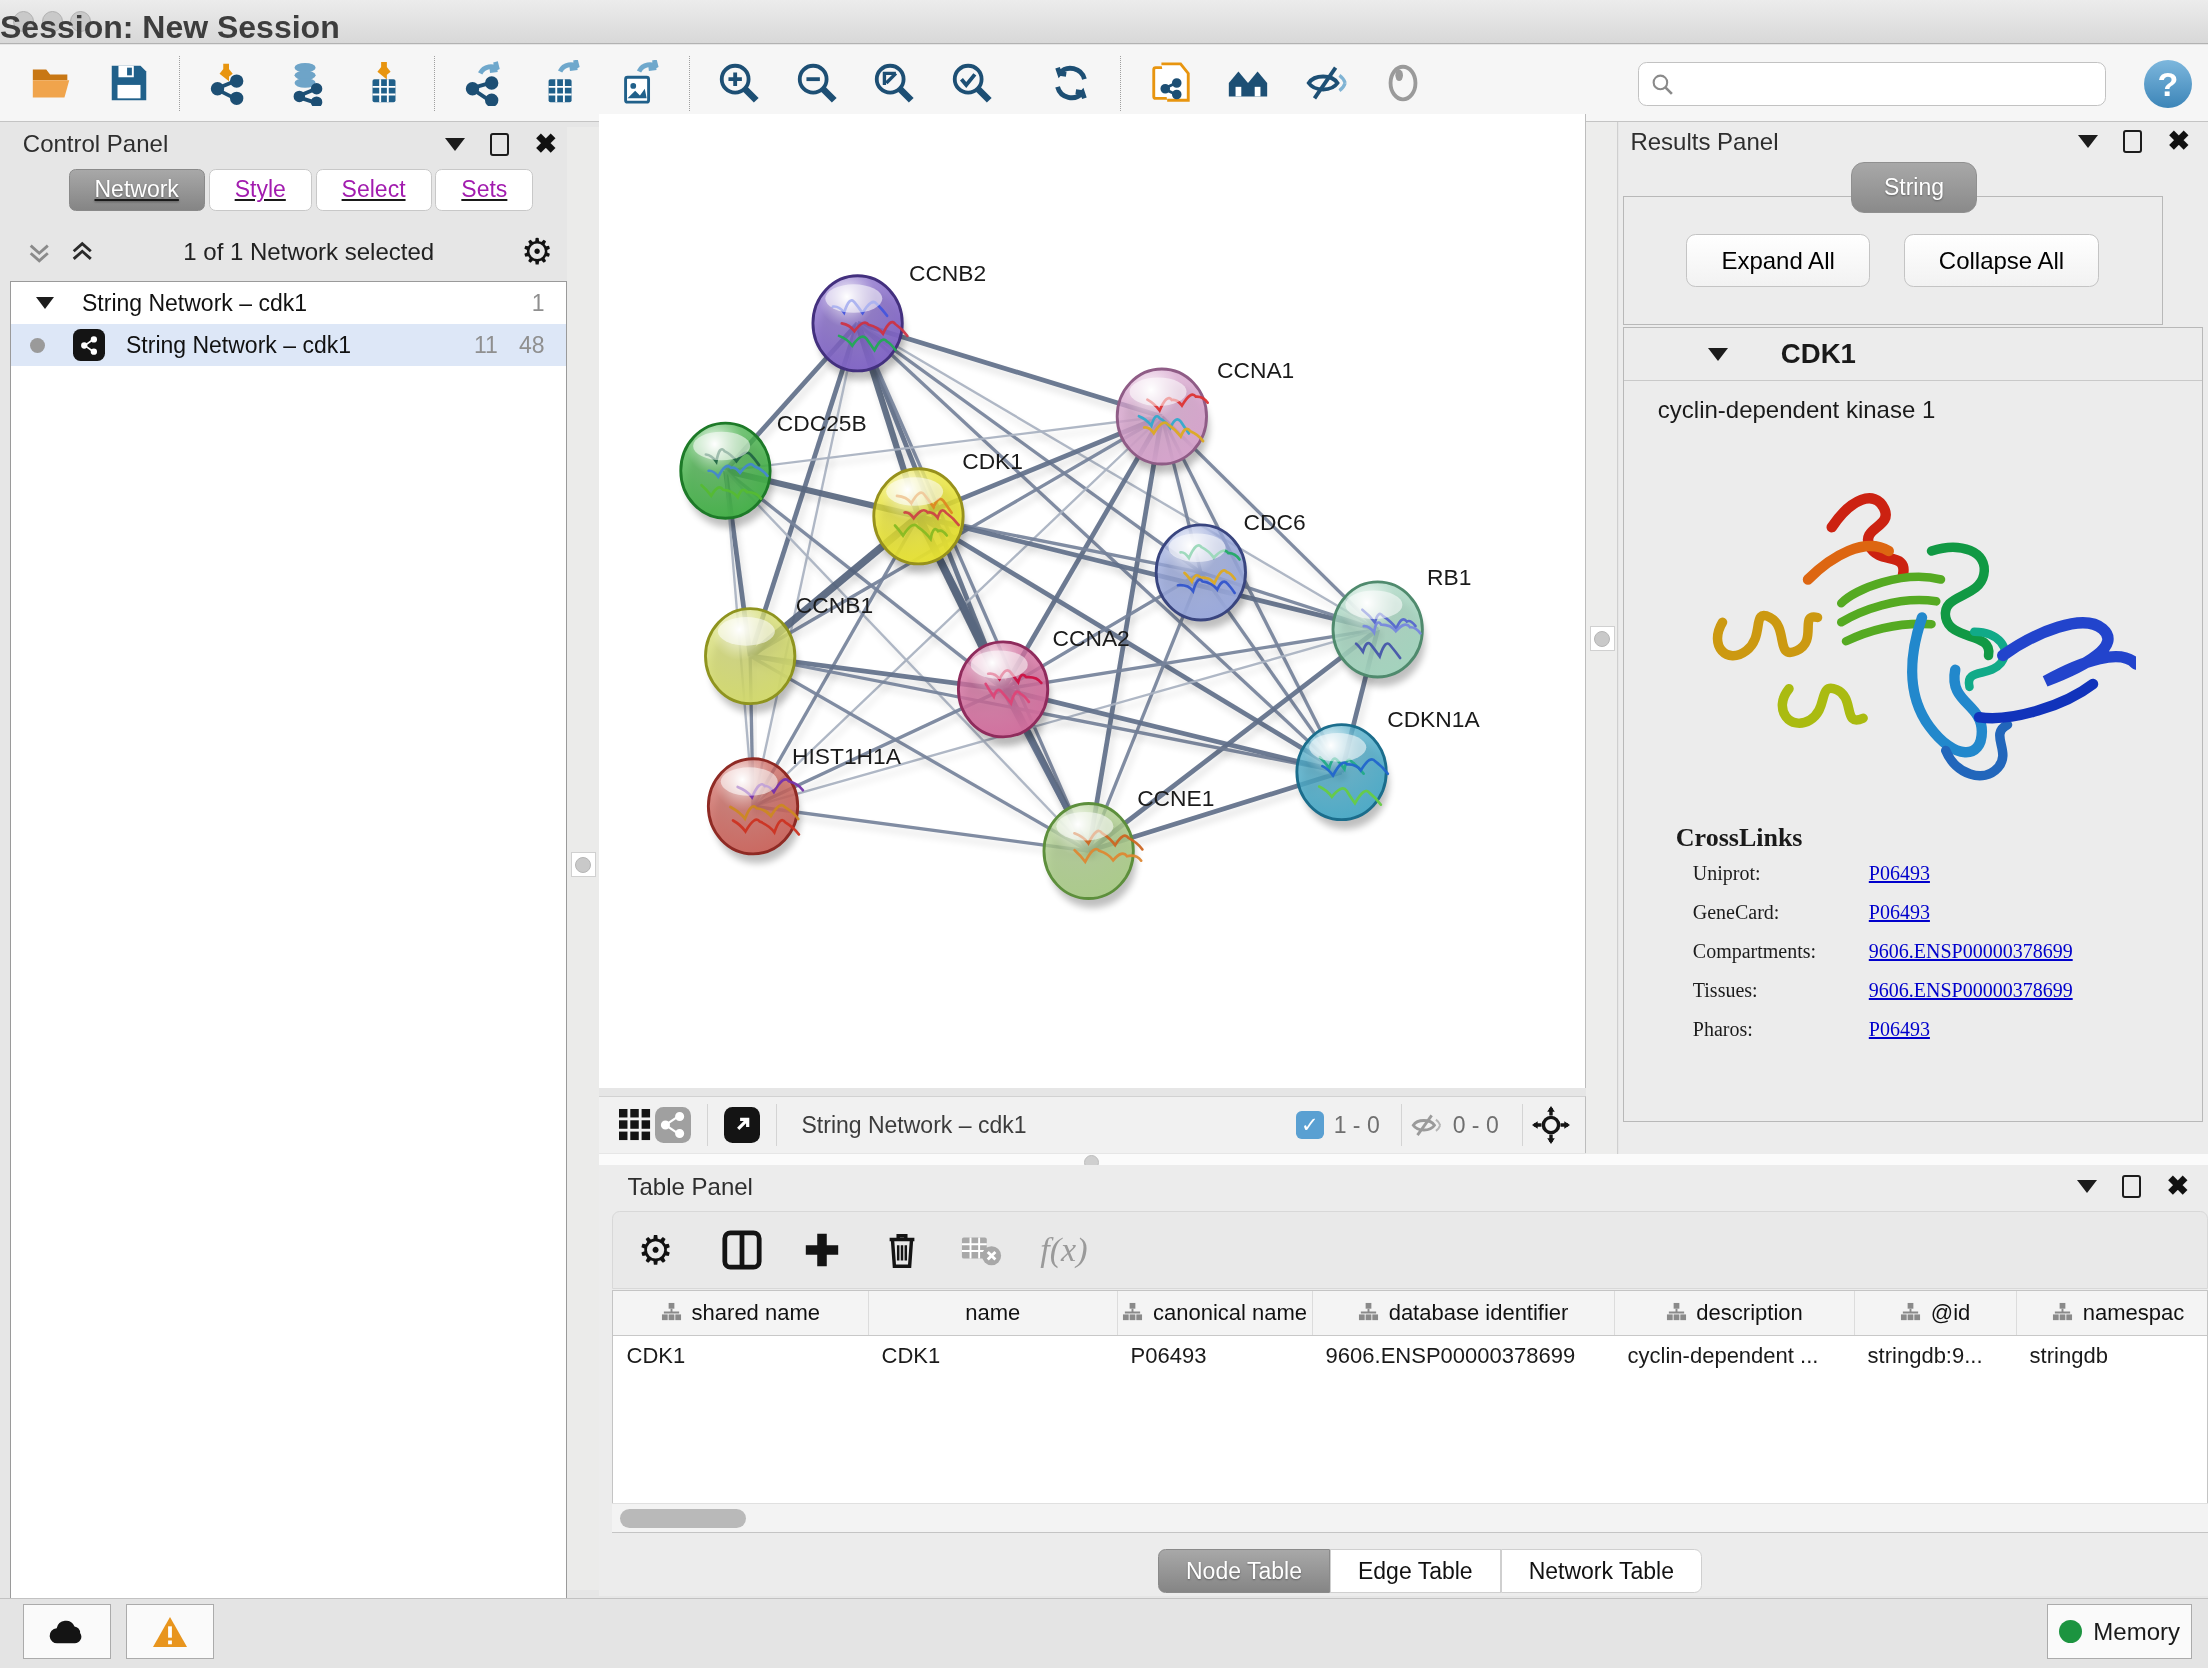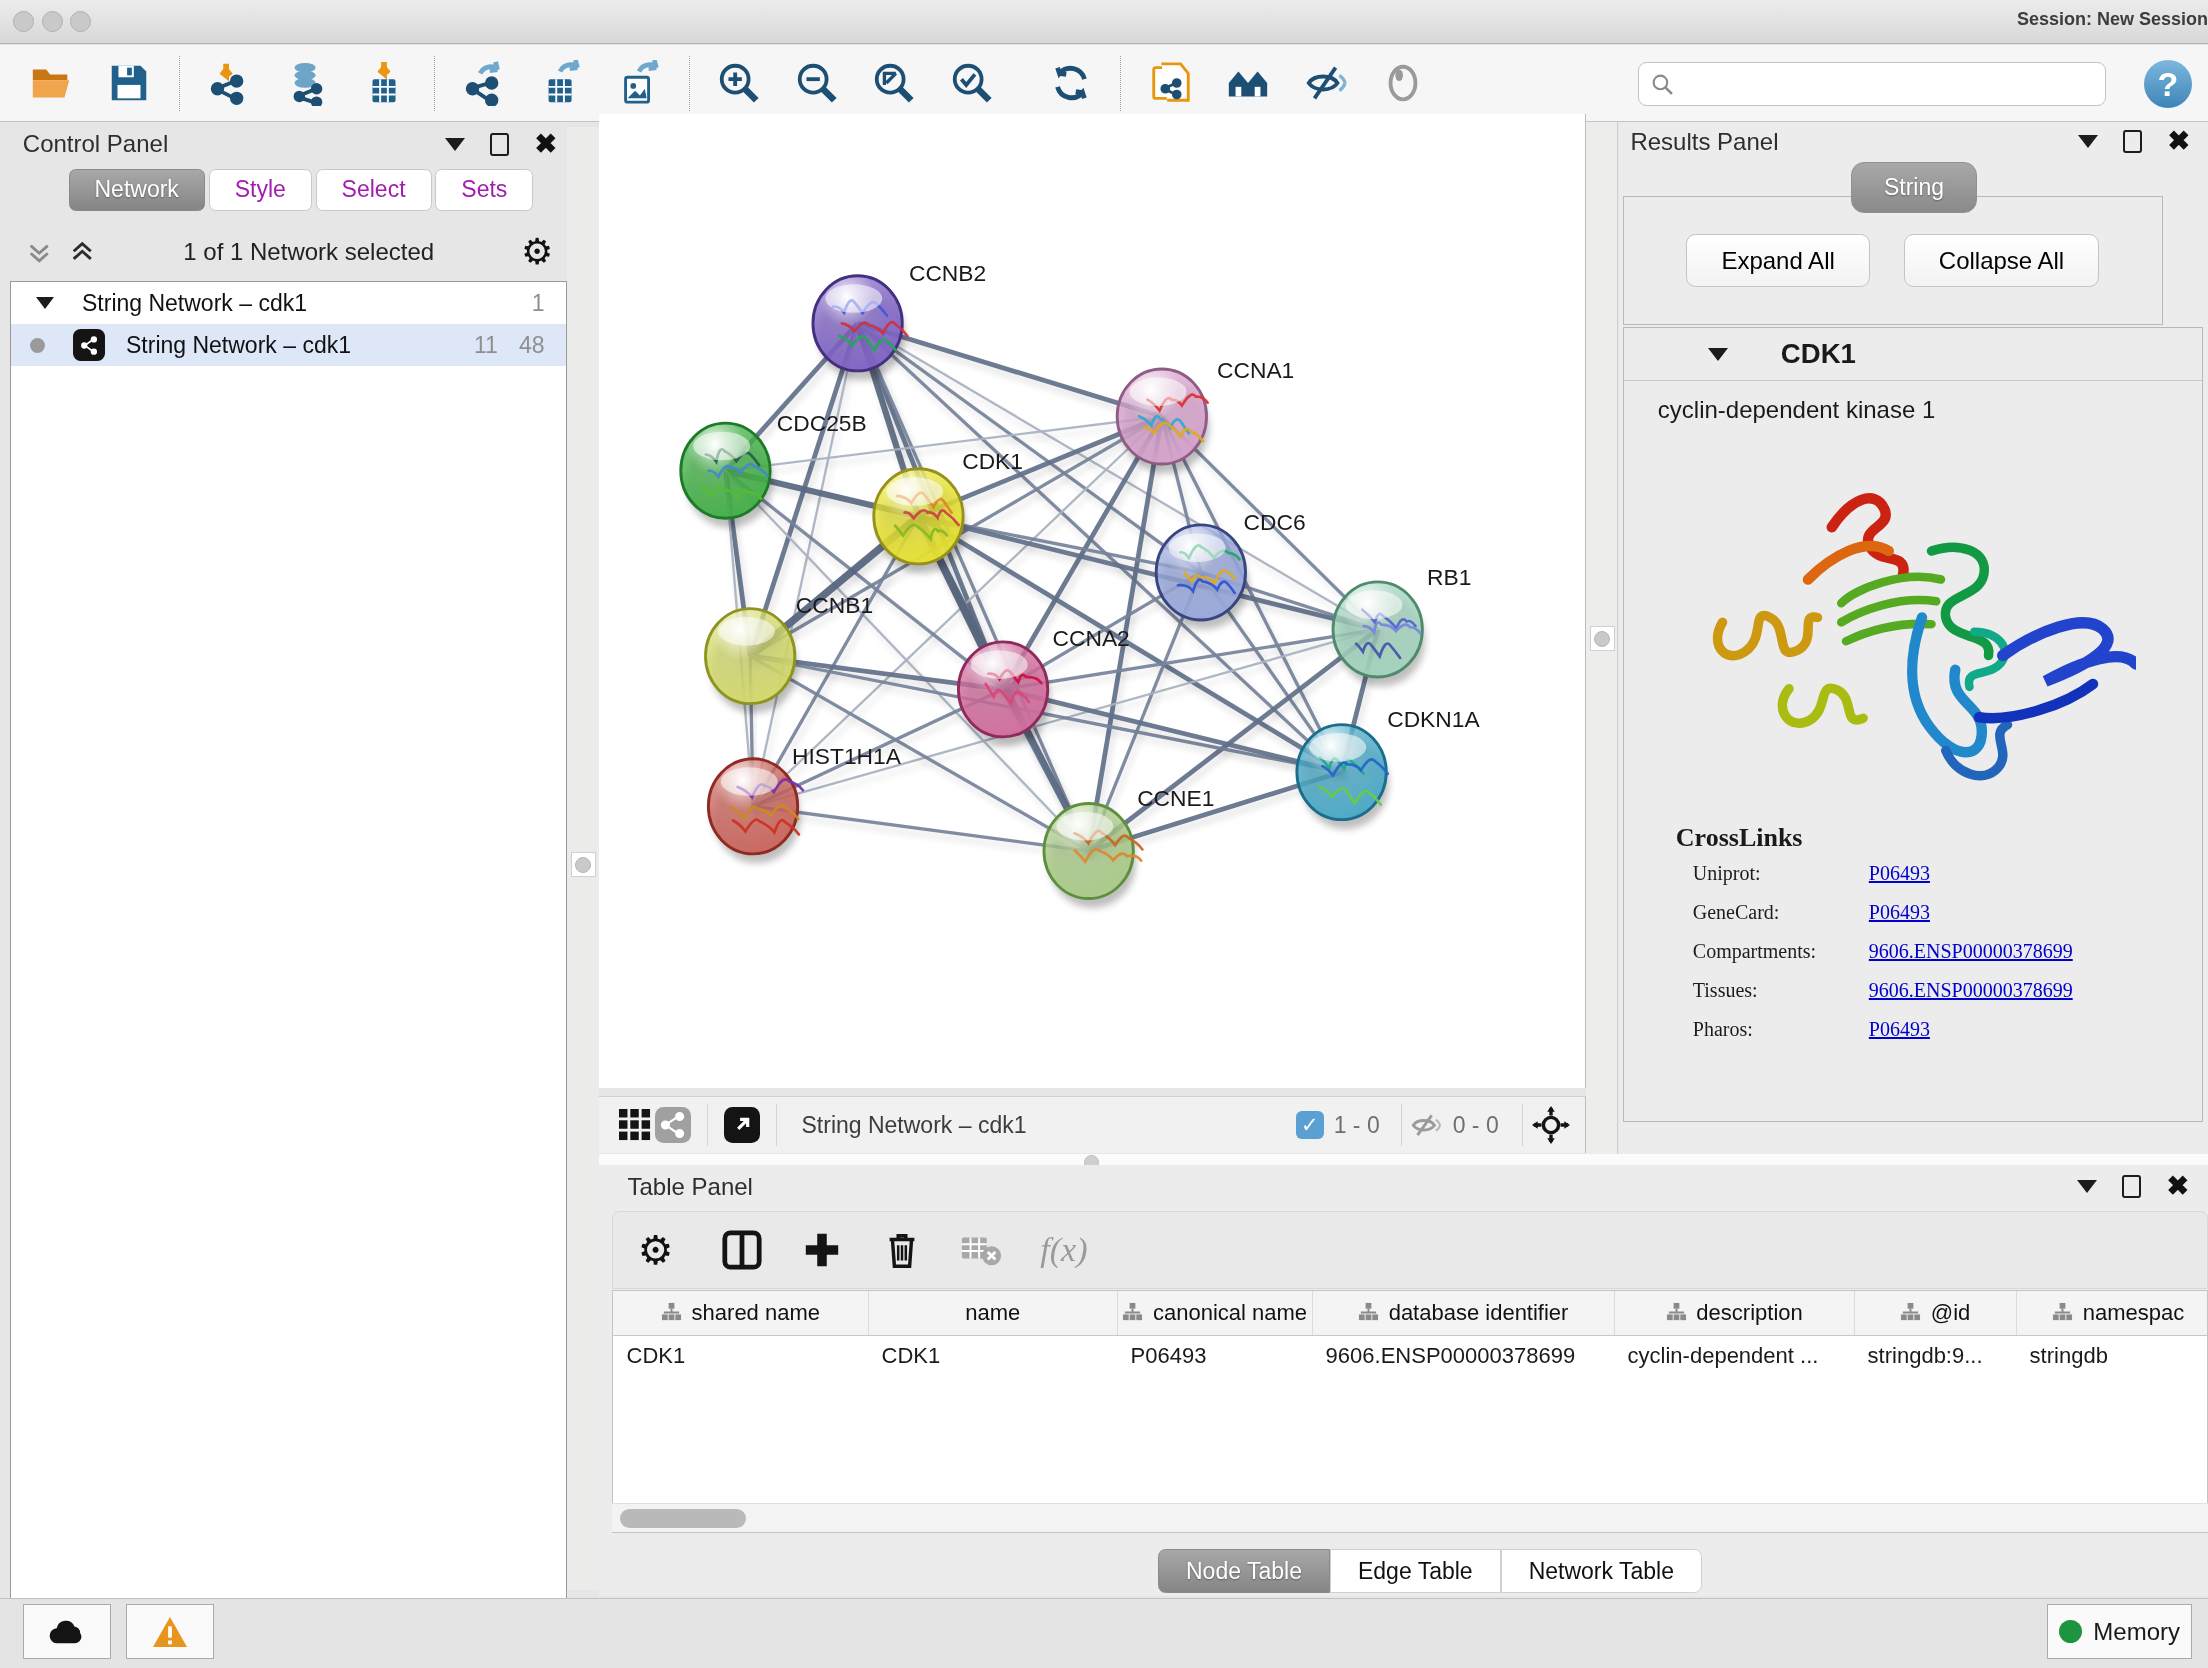--- a/index.html
+++ b/index.html
@@ -6,21 +6,21 @@
   html,body { width:2208px; height:1668px; }
   body { font-family:"Liberation Sans", sans-serif; background:#e6e6e6; position:relative; overflow:hidden; color:#1a1a1a; }
   .window { position:absolute; inset:0; }
 
   
   .titlebar { position:absolute; left:0; top:0; width:2208px; height:44px;
     background:linear-gradient(#ececec,#d8d8d8); border-bottom:1px solid #b2b2b2; }
   .traffic { position:absolute; top:10.5px; width:21px; height:21px; border-radius:50%;
     background:#c9c9c9; border:1px solid #b0b0b0; }
   .t1{left:13.3px;} .t2{left:42px;} .t3{left:70px;}
-  .title-text { position:absolute; width:100%; text-align:right; top:8.6px; font-size:18px; font-weight:600; color:#3d3d3d; }
+  .title-text { position:absolute; width:100%; text-align:left; top:8.6px; font-size:32px; font-weight:600; color:#3d3d3d; }
 
   
   .toolbar { position:absolute; left:0; top:45px; width:2208px; height:77px; background:#f6f6f6;
     border-bottom:1.9px solid #c4c4c4; display:flex; align-items:center; padding-left:27px; }
   .tb-group { display:flex; align-items:center; gap:28.5px; padding:0 25px; }
   .tb-sep { width:0; height:55px; border-left:1.9px dotted #9f9f9f; }
   .tb-btn { width:49px; height:49px; display:flex; align-items:center; justify-content:center; cursor:pointer; }
   .tb-btn svg { width:46px; height:46px; }
   .search-wrap { position:absolute; left:1638px; top:17px; width:468px; height:44px; background:#fff;
     border:1.9px solid #c2c2c2; border-radius:8.6px; display:flex; align-items:center; padding-left:11.4px; }
@@ -31,21 +31,21 @@
     display:flex; align-items:center; justify-content:center; cursor:pointer; }
 
   
   .control-panel { position:absolute; left:9.5px; top:127px; width:557px; height:1463px; }
   .panel-head { display:flex; align-items:center; font-size:24px; color:#2e2e2e; height:34px; }
   .panel-head .ph-title { flex:1; padding-left:13.3px; }
   .ph-ctrls { display:flex; align-items:center; gap:25px; padding-right:9.5px; }
   .tri-down { width:0; height:0; border-left:10.5px solid transparent; border-right:10.5px solid transparent; border-top:13.3px solid #1c1c1c; }
   .float-box { width:19px; height:23px; border:2.9px solid #1c1c1c; border-radius:2.9px; }
   .x-icon { font-size:27px; font-weight:bold; color:#111; line-height:1; }
-  .cp-tabs { display:flex; gap:3.8px; padding-left:59px; margin-top:7.6px; }
+  .cp-tabs { display:flex; gap:3.8px; padding-left:59px; margin-top:7.6px;text-decoration:underline; }
   .tab { font-size:23px; padding:6.7px 25px; background:#fff; border:1px solid #c8c8c8; border-radius:6.7px; color:#a21caf; cursor:pointer; }
   .tab.sel { background:linear-gradient(#a8a8a8,#858585); color:#fff; border-color:#8a8a8a; text-shadow:0 1px 1.9px rgba(0,0,0,.35); }
   .cp-subhead { display:flex; align-items:center; margin-top:21px; height:40px; }
   .chevrons { display:flex; gap:15px; padding-left:15px; }
   .cp-subhead .sel-text { flex:1; text-align:center; font-size:24px; color:#222; }
   .gear { font-size:36px; color:#111; padding-right:13.3px; cursor:pointer; font-family:"DejaVu Sans",sans-serif; line-height:1; }
   .tree-box { margin-top:9.5px; background:#fff; border:1.9px solid #9a9a9a; height:1332px; }
   .tree-row { display:flex; align-items:center; height:42px; font-size:23px; }
   .tree-row.selected { background:#dde7f7; }
   .tree-caret { margin-left:25px; width:0; height:0; border-left:9.5px solid transparent; border-right:9.5px solid transparent; border-top:12.4px solid #1c1c1c; }

